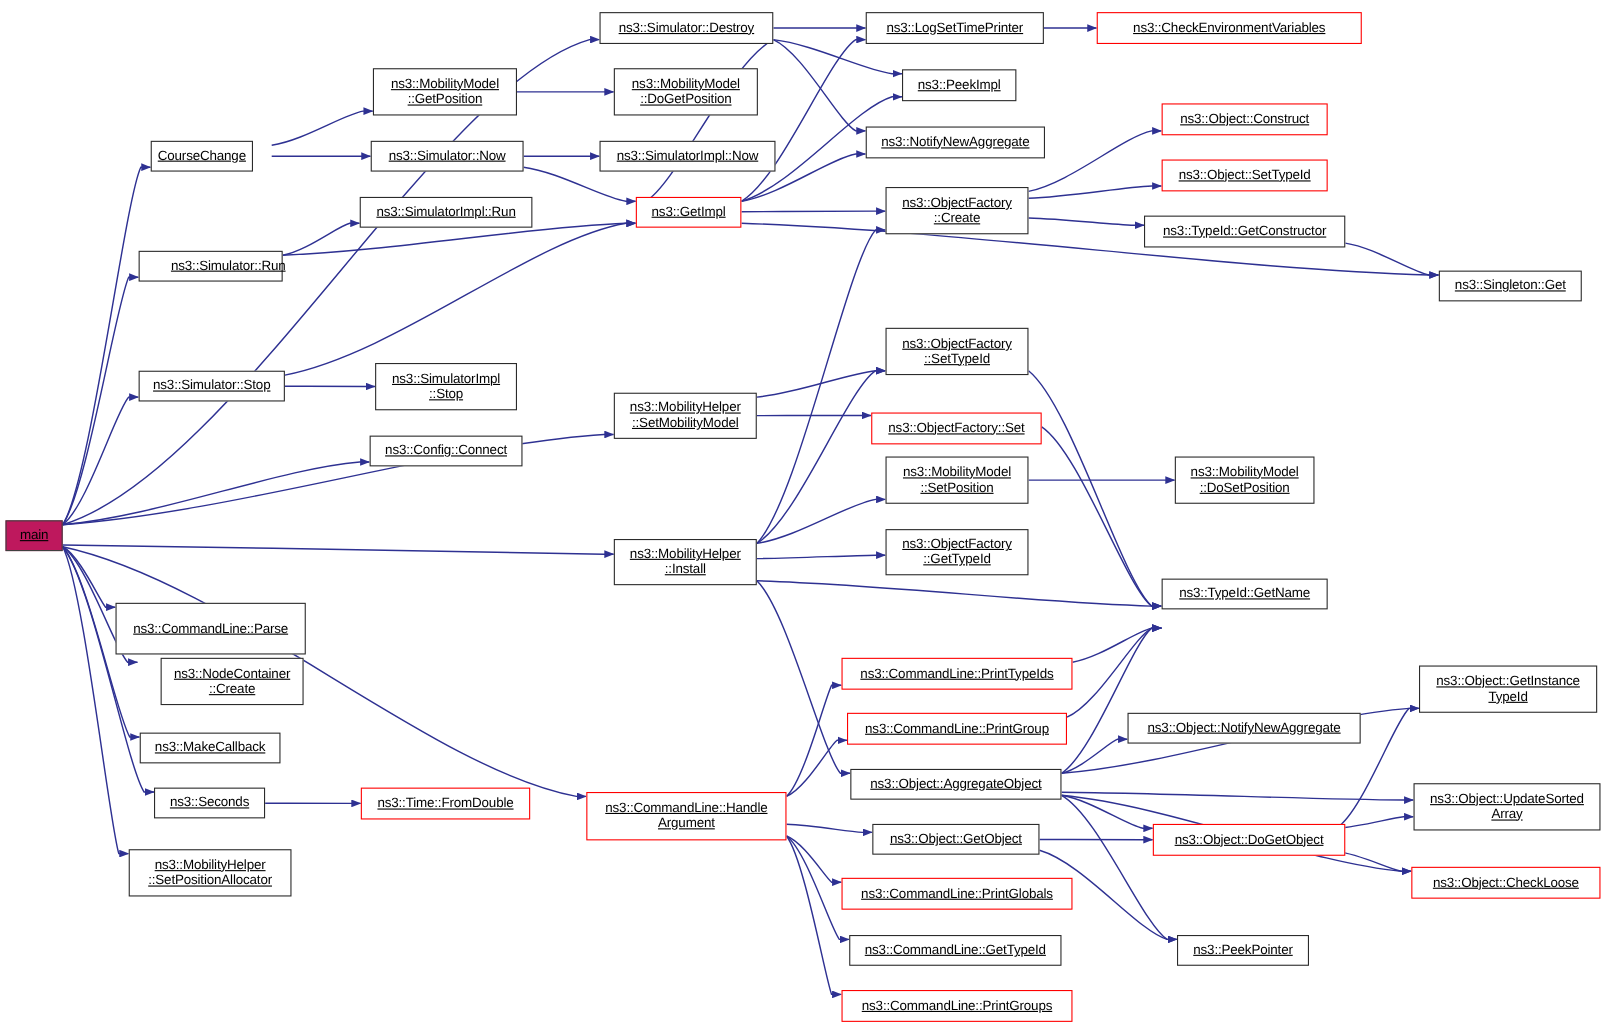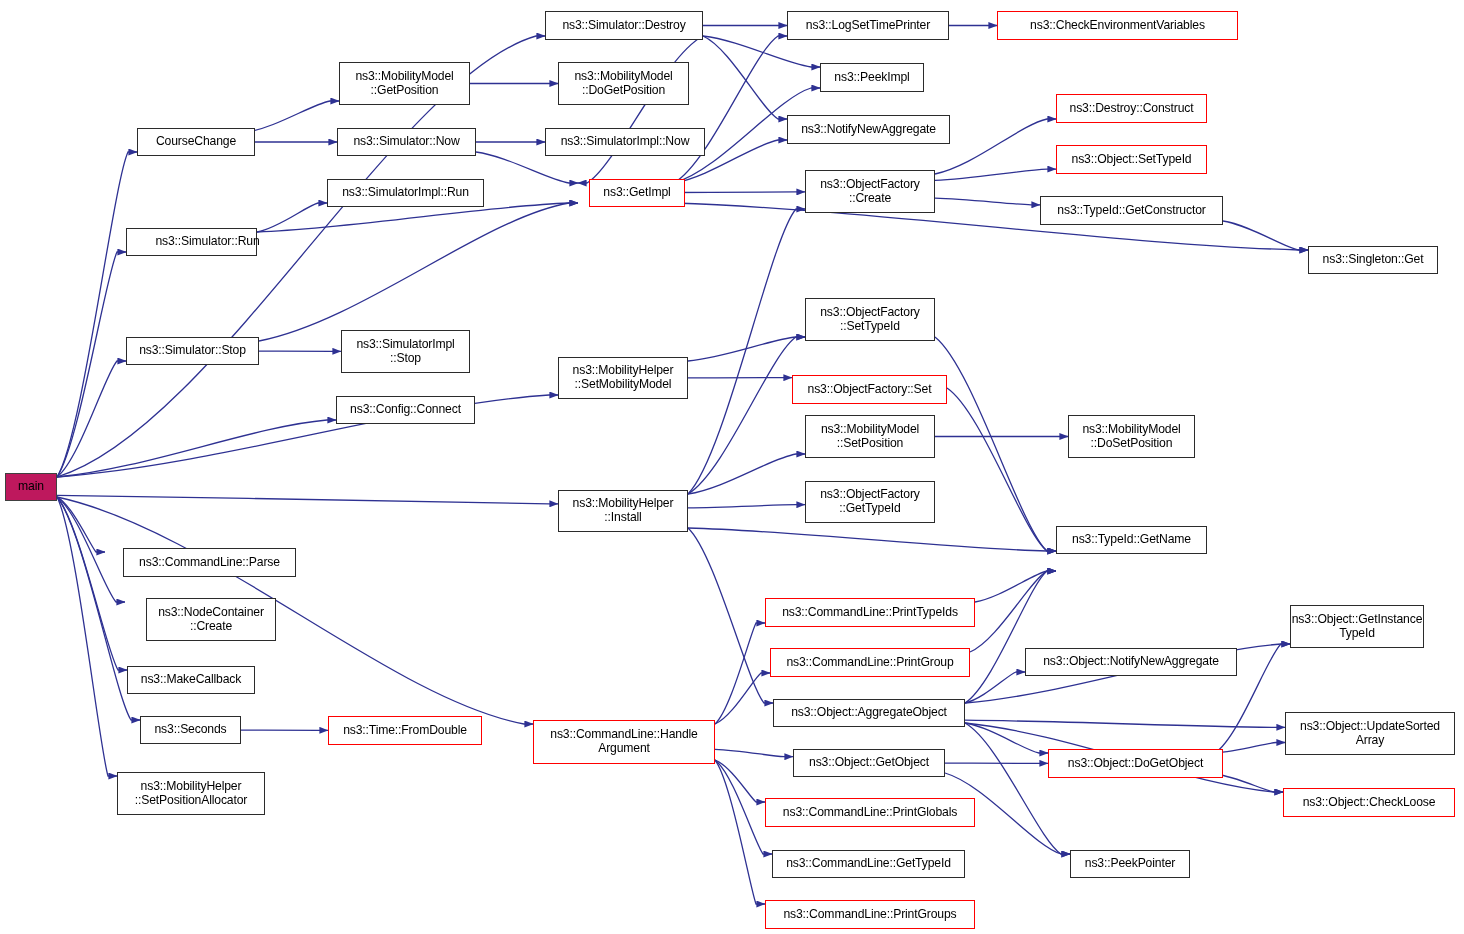--- a/index.html
+++ b/index.html
@@ -32,20 +32,21 @@
     text-align: center;
     font-size: 12.2px;
     line-height: 13.6px;
     color: #000000;
     background: #ffffff;
     border: 1px solid #2b2b2b;
     white-space: pre-line;
     letter-spacing: -0.15px;
     padding: 0 3px;
     z-index: 2;
+    text-decoration: underline;
   }
   .node.red {
     border: 1.4px solid #ff0000;
   }
   .node.current {
     background: #be185d;
     border: 1px solid #404040;
   }
 </style>
 </head>
@@ -131,27 +132,27 @@
   </svg>
 <div class="node current" style="left: 5px; top: 473px; width: 52px; height: 28px;">main</div>
     <div class="node" style="left: 545px; top: 11px; width: 158px; height: 29px;">ns3::Simulator::Destroy</div>
     <div class="node" style="left: 787px; top: 11px; width: 162px; height: 29px;">ns3::LogSetTimePrinter</div>
     <div class="node red" style="left: 997px; top: 11px; width: 241px; height: 29px;">ns3::CheckEnvironmentVariables</div>
     <div class="node" style="left: 339px; top: 62px; width: 131px; height: 43px;">ns3::MobilityModel
 ::GetPosition</div>
     <div class="node" style="left: 558px; top: 62px; width: 131px; height: 43px;">ns3::MobilityModel
 ::DoGetPosition</div>
     <div class="node" style="left: 820px; top: 63px; width: 104px; height: 29px;">ns3::PeekImpl</div>
-    <div class="node red" style="left: 1056px; top: 94px; width: 151px; height: 29px;">ns3::Destroy::Construct</div>
-    <div class="node" style="left: 137px; top: 128px; width: 118px; height: 28px;">CourseChange</div>
+    <div class="node red" style="left: 1056px; top: 94px; width: 151px; height: 29px;">ns3::Object::Construct</div>
+    <div class="node" style="left: 137px; top: 128px; width: 93px; height: 28px;">CourseChange</div>
     <div class="node" style="left: 337px; top: 128px; width: 139px; height: 28px;">ns3::Simulator::Now</div>
     <div class="node" style="left: 545px; top: 128px; width: 160px; height: 28px;">ns3::SimulatorImpl::Now</div>
     <div class="node" style="left: 787px; top: 115px; width: 163px; height: 29px;">ns3::NotifyNewAggregate</div>
     <div class="node red" style="left: 1056px; top: 145px; width: 151px; height: 29px;">ns3::Object::SetTypeId</div>
-    <div class="node red" style="left: 578px; top: 179px; width: 96px; height: 28px; margin-left: 11px;">ns3::GetImpl</div>
+    <div class="node red" style="left: 578px; top: 179px; width: 96px; height: 28px;">ns3::GetImpl</div>
     <div class="node" style="left: 805px; top: 170px; width: 130px; height: 43px;">ns3::ObjectFactory
 ::Create</div>
     <div class="node" style="left: 327px; top: 179px; width: 157px; height: 28px;">ns3::SimulatorImpl::Run</div>
     <div class="node" style="left: 1040px; top: 196px; width: 183px; height: 29px;">ns3::TypeId::GetConstructor</div>
     <div class="node" style="left: 126px; top: 228px; width: 131px; height: 28px; padding-left: 35px;">ns3::Simulator::Run</div>
     <div class="node" style="left: 1308px; top: 246px; width: 130px; height: 28px;">ns3::Singleton::Get</div>
     <div class="node" style="left: 805px; top: 298px; width: 130px; height: 43px;">ns3::ObjectFactory
 ::SetTypeId</div>
     <div class="node" style="left: 126px; top: 337px; width: 133px; height: 28px;">ns3::Simulator::Stop</div>
     <div class="node" style="left: 341px; top: 330px; width: 129px; height: 43px;">ns3::SimulatorImpl
@@ -162,23 +163,23 @@
     <div class="node" style="left: 336px; top: 396px; width: 139px; height: 28px;">ns3::Config::Connect</div>
     <div class="node" style="left: 805px; top: 415px; width: 130px; height: 43px;">ns3::MobilityModel
 ::SetPosition</div>
     <div class="node" style="left: 1068px; top: 415px; width: 127px; height: 43px;">ns3::MobilityModel
 ::DoSetPosition</div>
     <div class="node" style="left: 805px; top: 481px; width: 130px; height: 42px;">ns3::ObjectFactory
 ::GetTypeId</div>
     <div class="node" style="left: 558px; top: 490px; width: 130px; height: 42px;">ns3::MobilityHelper
 ::Install</div>
     <div class="node" style="left: 1056px; top: 526px; width: 151px; height: 28px;">ns3::TypeId::GetName</div>
-    <div class="node" style="left: 123px; top: 548px; width: 173px; height: 29px;">ns3::CommandLine::Parse</div>
+    <div class="node" style="left: 105px; top: 548px; width: 173px; height: 47px;">ns3::CommandLine::Parse</div>
     <div class="node red" style="left: 765px; top: 598px; width: 210px; height: 29px;">ns3::CommandLine::PrintTypeIds</div>
-    <div class="node" style="left: 1290px; top: 605px; width: 134px; height: 43px;">ns3::Object::GetInstance
+    <div class="node" style="left: 1290px; top: 605px; width: 162px; height: 43px;">ns3::Object::GetInstance
 TypeId</div>
     <div class="node" style="left: 125px; top: 598px; width: 130px; height: 43px; margin-left: 21px;">ns3::NodeContainer
 ::Create</div>
     <div class="node red" style="left: 770px; top: 648px; width: 200px; height: 29px;">ns3::CommandLine::PrintGroup</div>
     <div class="node" style="left: 1025px; top: 648px; width: 212px; height: 28px;">ns3::Object::NotifyNewAggregate</div>
     <div class="node" style="left: 127px; top: 666px; width: 128px; height: 28px;">ns3::MakeCallback</div>
     <div class="node" style="left: 773px; top: 699px; width: 192px; height: 28px;">ns3::Object::AggregateObject</div>
     <div class="node" style="left: 1285px; top: 712px; width: 170px; height: 43px;">ns3::Object::UpdateSorted
 Array</div>
     <div class="node" style="left: 140px; top: 716px; width: 101px; height: 28px;">ns3::Seconds</div>

